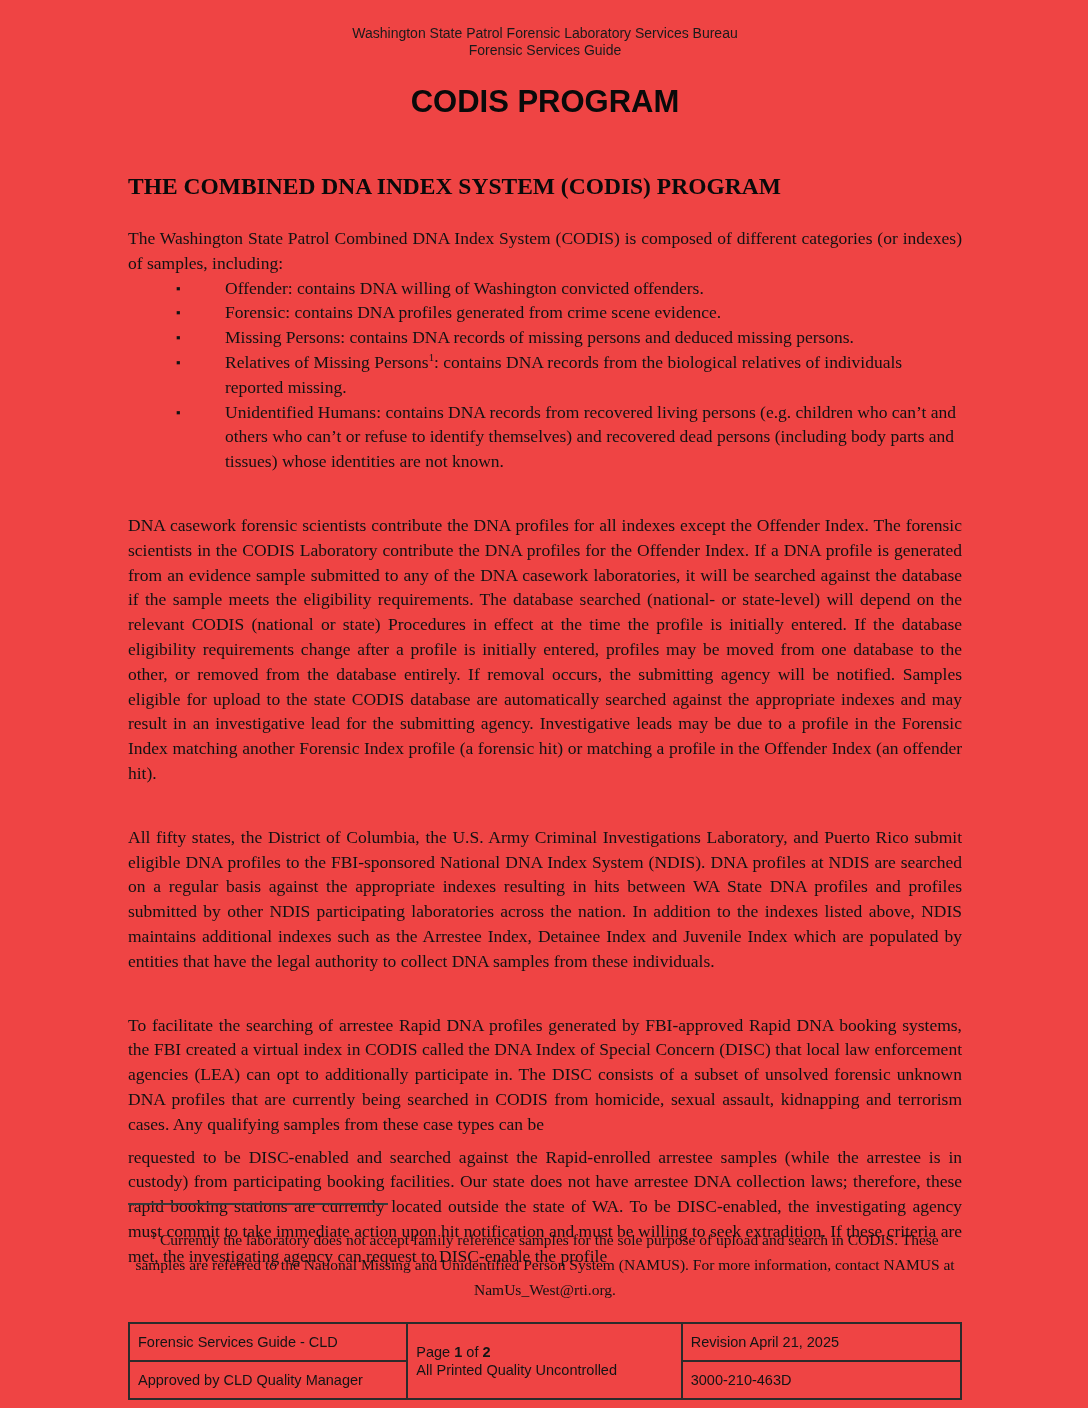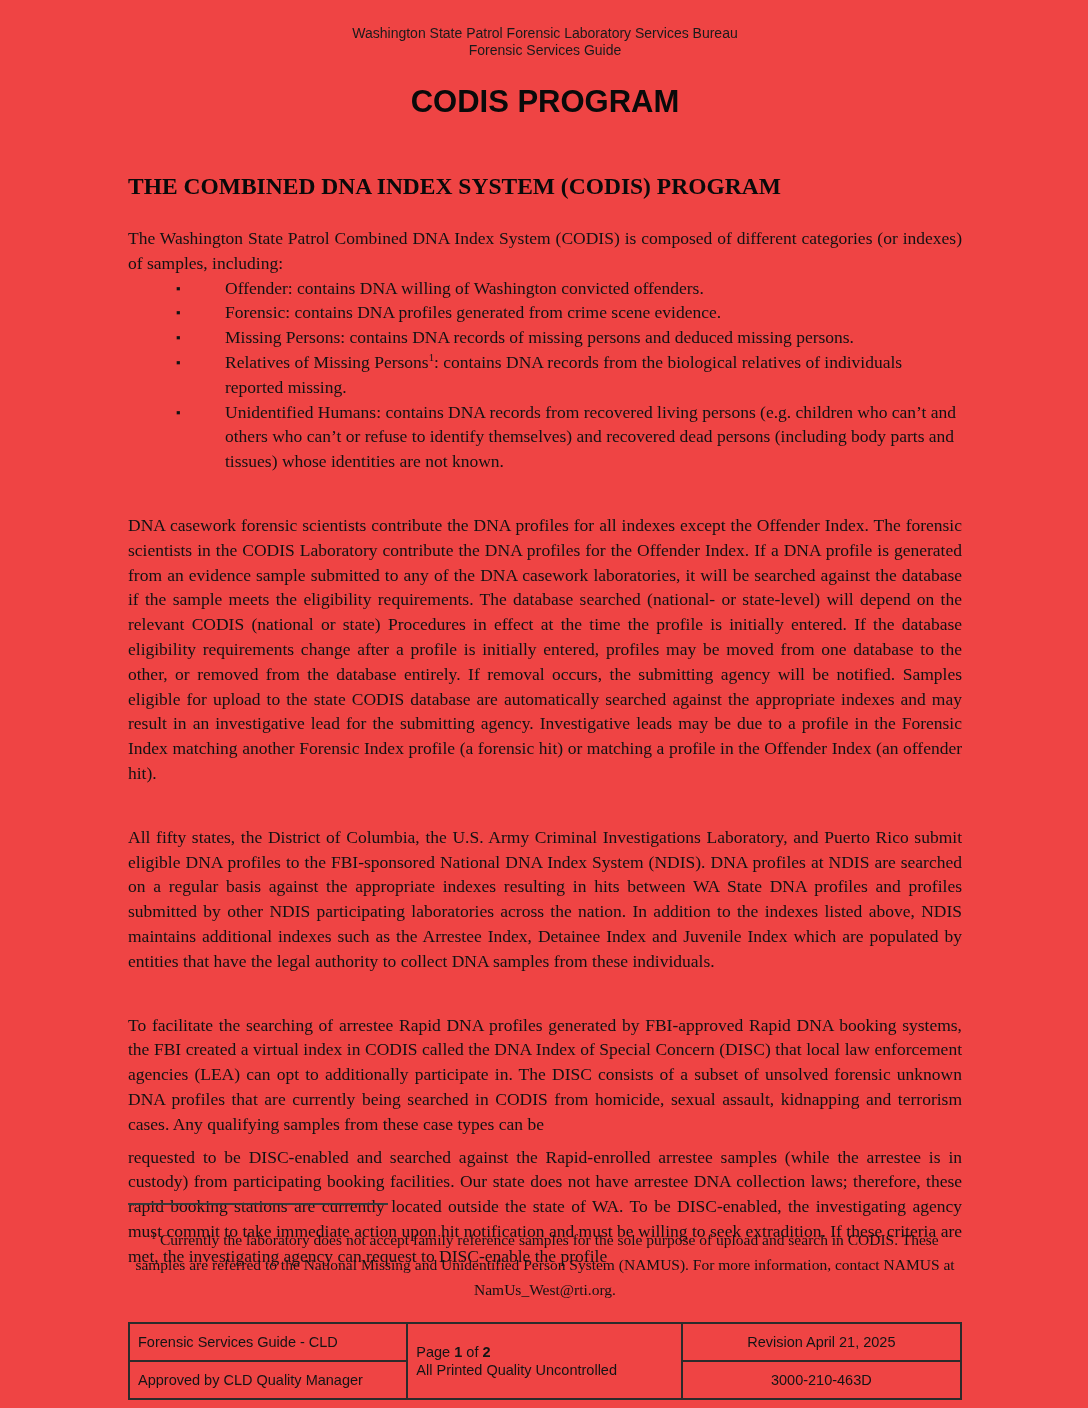--- a/index.html
+++ b/index.html
@@ -74,21 +74,21 @@
     color:#141414;
   }
   table.footer-table td {
     border:2px solid #2b2b2b;
     height:38px;
     padding:2px 8px;
     vertical-align:middle;
   }
   td.cell-left { text-align:left; width:279px; }
   td.cell-center { text-align:left; width:275px; }
-  td.cell-right { text-align:center; width:280px; }
+  td.cell-right { text-align:left; width:280px; }
   .pg-bold { font-weight:700; }
 </style>
 </head>
 <body>
 
 <div class="page">
   <div class="content">
 
     <div class="doc-header">
       <div>Washington State Patrol Forensic Laboratory Services Bureau</div>

